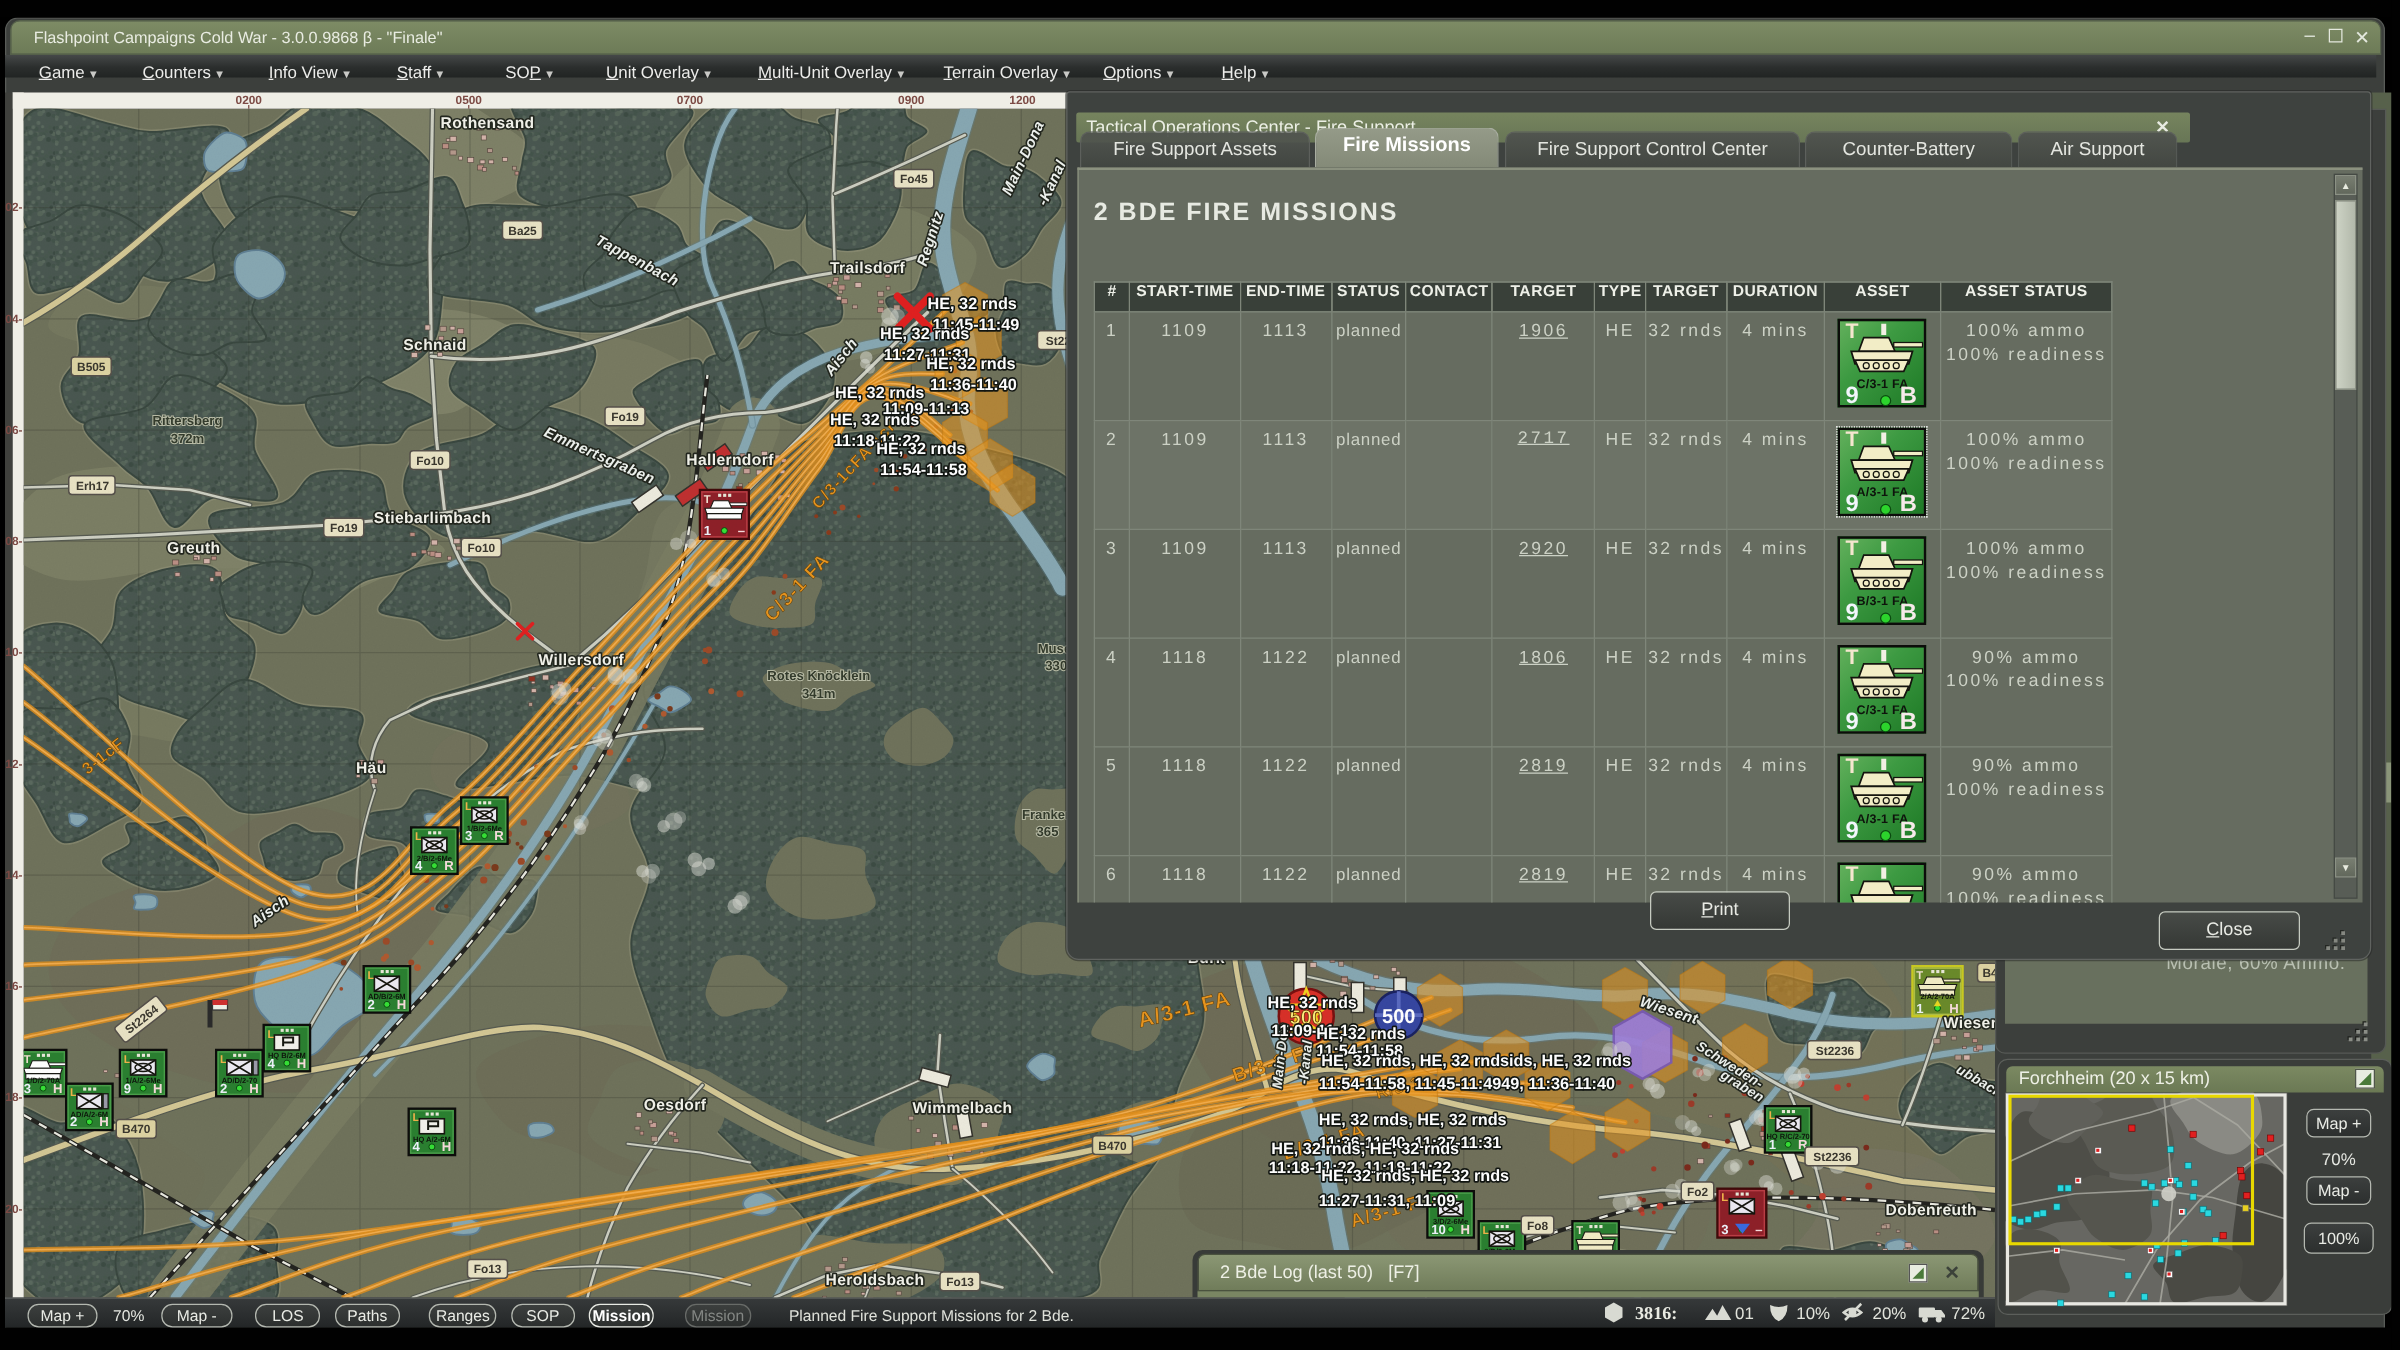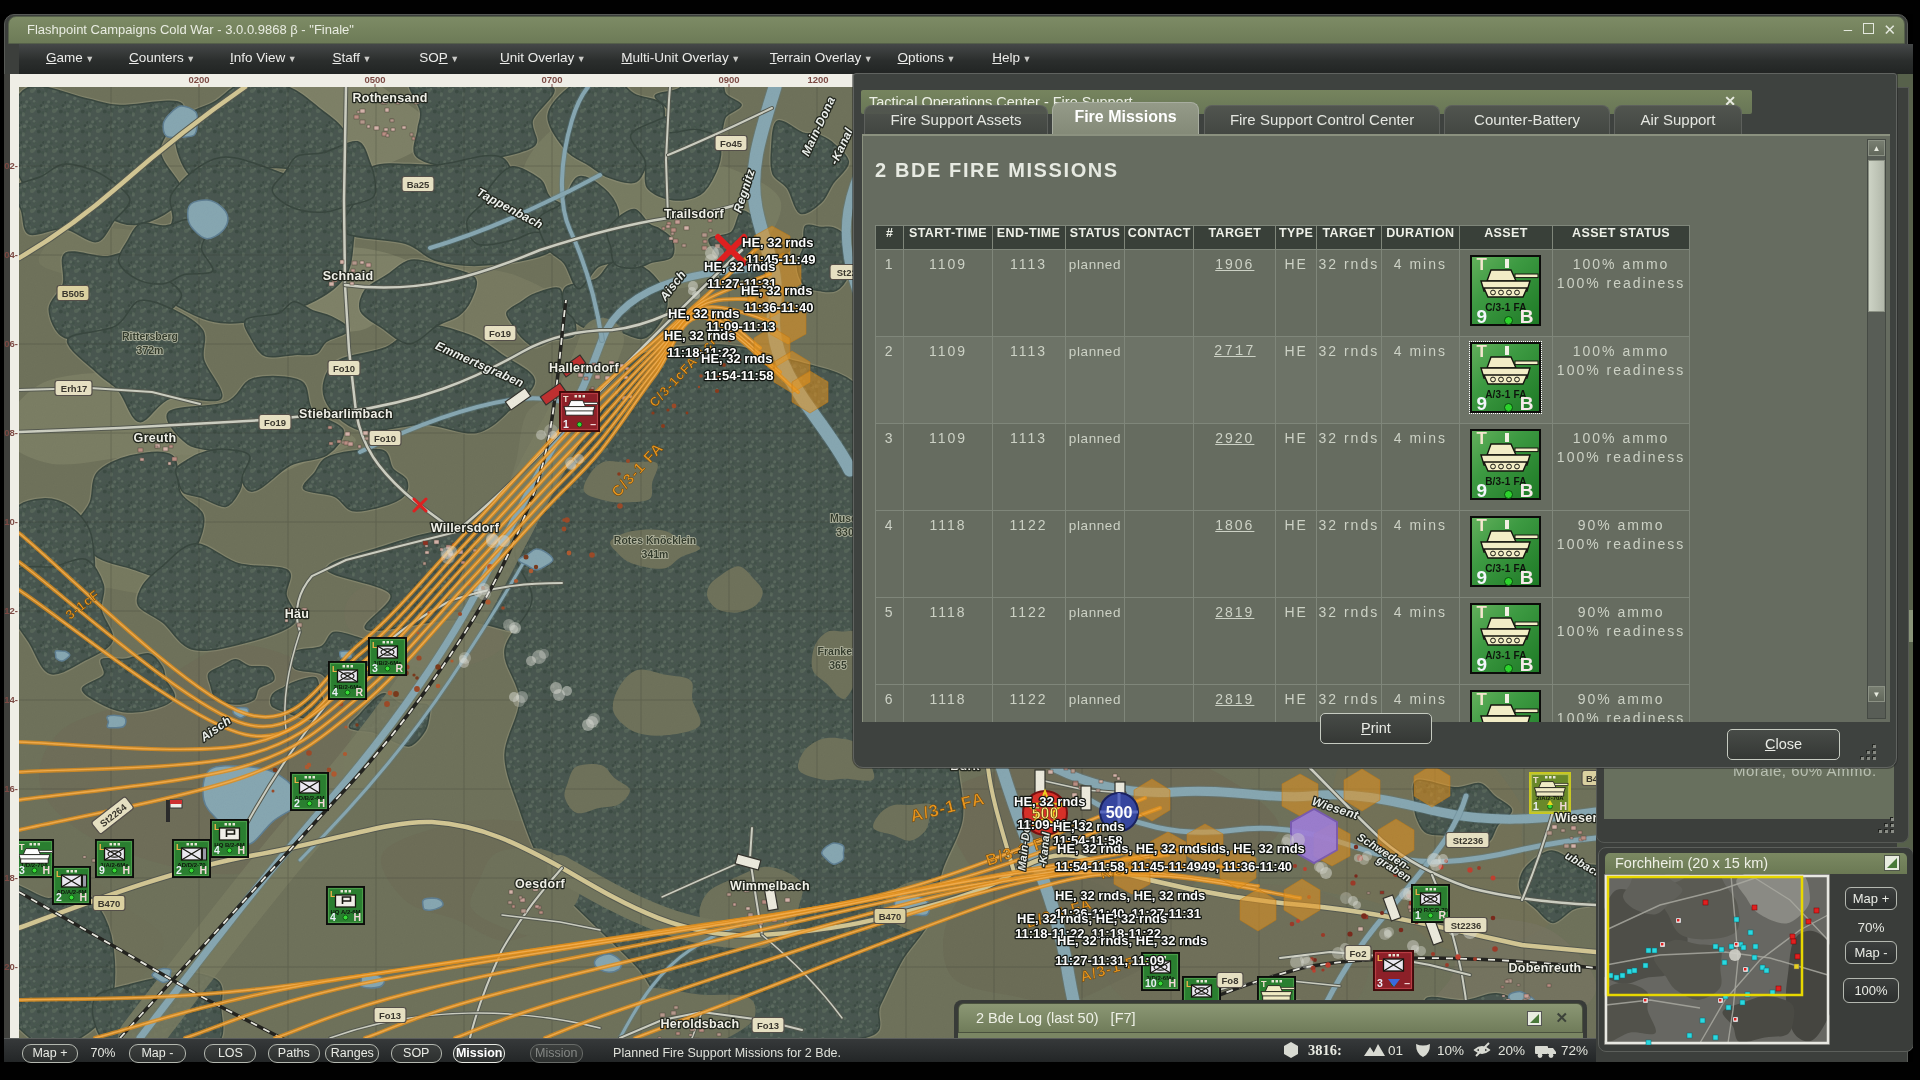--- a/index.html
+++ b/index.html
@@ -12,21 +12,21 @@
 </style></head>
 <body>
 
 <div class="abs" style="left:4px;top:14px;width:1904px;height:1050px;background:#3c3f3c;border:1px solid #585b57;border-radius:10px 10px 0 0"></div>
 <div class="abs" style="left:8px;top:16px;width:1897px;height:28px;background:linear-gradient(#7d8b65,#6d7b57);border-radius:8px 8px 0 0;border:1px solid #55604a">
   <span class="abs" style="left:18px;top:5px;font-size:13px;color:#e9ece2">Flashpoint Campaigns Cold War - 3.0.0.9868 β - "Finale"</span>
   <span class="abs" style="right:52px;top:3px;font-size:15px;color:#e4e8de">–</span>
   <span class="abs" style="right:30px;top:6px;width:11px;height:11px;border:1.7px solid #e4e8de"></span>
   <span class="abs" style="right:8px;top:4px;font-size:15px;color:#e4e8de">✕</span>
 </div>
-<div class="abs" style="left:19px;top:44px;width:1897px;height:30px;background:linear-gradient(#454848 0%,#2b2e2d 55%,#212423 100%)">
+<div class="abs" style="left:4px;top:44px;width:1897px;height:18px;background:linear-gradient(#454848 0%,#2b2e2d 55%,#212423 100%)">
   <div style="padding:6px 0 0 27px;font-size:13.5px;color:#ececea">
     <span><u>G</u>ame</span><span style="color:#c9c9c6;font-size:9px"> ▼</span>
     <span style="margin-left:31px"><u>C</u>ounters</span><span style="color:#c9c9c6;font-size:9px"> ▼</span>
     <span style="margin-left:31px"><u>I</u>nfo View</span><span style="color:#c9c9c6;font-size:9px"> ▼</span>
     <span style="margin-left:32px"><u>S</u>taff</span><span style="color:#c9c9c6;font-size:9px"> ▼</span>
     <span style="margin-left:44px">SO<u>P</u></span><span style="color:#c9c9c6;font-size:9px"> ▼</span>
     <span style="margin-left:37px"><u>U</u>nit Overlay</span><span style="color:#c9c9c6;font-size:9px"> ▼</span>
     <span style="margin-left:32px"><u>M</u>ulti-Unit Overlay</span><span style="color:#c9c9c6;font-size:9px"> ▼</span>
     <span style="margin-left:26px"><u>T</u>errain Overlay</span><span style="color:#c9c9c6;font-size:9px"> ▼</span>
     <span style="margin-left:21px"><u>O</u>ptions</span><span style="color:#c9c9c6;font-size:9px"> ▼</span>
@@ -1350,21 +1350,21 @@
 <div class="abs" style="left:958px;top:1033px;width:625px;height:5px;background:#7a8663"></div>
 
 <div class="abs" style="left:4px;top:1038px;width:1592px;height:24px;background:linear-gradient(#36393a,#232627);border-top:1.5px solid #5a5d5c"></div>
 <div class="abs" style="left:0;top:1062px;width:1920px;height:18px;background:#010101"></div>
 <div class="abs" style="left:22px;top:1043px">
   <span class="btn" style="width:56px;padding:1.5px 0">Map +</span>
   <span style="color:#e5e7e1;font-size:12.5px;margin-left:8px">70%</span>
   <span class="btn" style="width:57px;padding:1.5px 0;margin-left:9px">Map -</span>
   <span class="btn" style="width:52px;padding:1.5px 0;margin-left:14px">LOS</span>
   <span class="btn" style="width:52px;padding:1.5px 0;margin-left:7px">Paths</span>
-  <span class="btn" style="width:54px;padding:1.5px 0;margin-left:1px">Ranges</span>
+  <span class="btn" style="width:54px;padding:1.5px 0;margin-left:19px">Ranges</span>
   <span class="btn" style="width:51px;padding:1.5px 0;margin-left:7px">SOP</span>
   <span class="btn" style="width:52px;padding:1.5px 0;margin-left:7px;border-color:#e8eae4;color:#fff;font-weight:bold">Mission</span>
   <span class="btn" style="width:53px;padding:1.5px 0;margin-left:20px;border-color:#686b68;color:#848784">Mission</span>
   <span style="color:#dfe1da;font-size:12.5px;margin-left:26px">Planned Fire Support Missions for 2 Bde.</span>
 </div>
 <svg class="abs" style="left:1278px;top:1040px" width="318" height="22">
   <path d="M 13,2 L 20,6 L 20,14 L 13,18 L 6,14 L 6,6 Z" fill="#d8dad2"></path>
   <text x="30" y="15" font-size="14.5" font-weight="bold" fill="#e8eae2" font-family="Liberation Serif,serif">3816:</text>
   <path d="M 86,16 L 92,7 L 98,16 Z M 94,16 L 100,4 L 107,16 Z" fill="#d8dad2"></path>
   <text x="110" y="15" font-size="13.5" fill="#e2e4dc">01</text>

